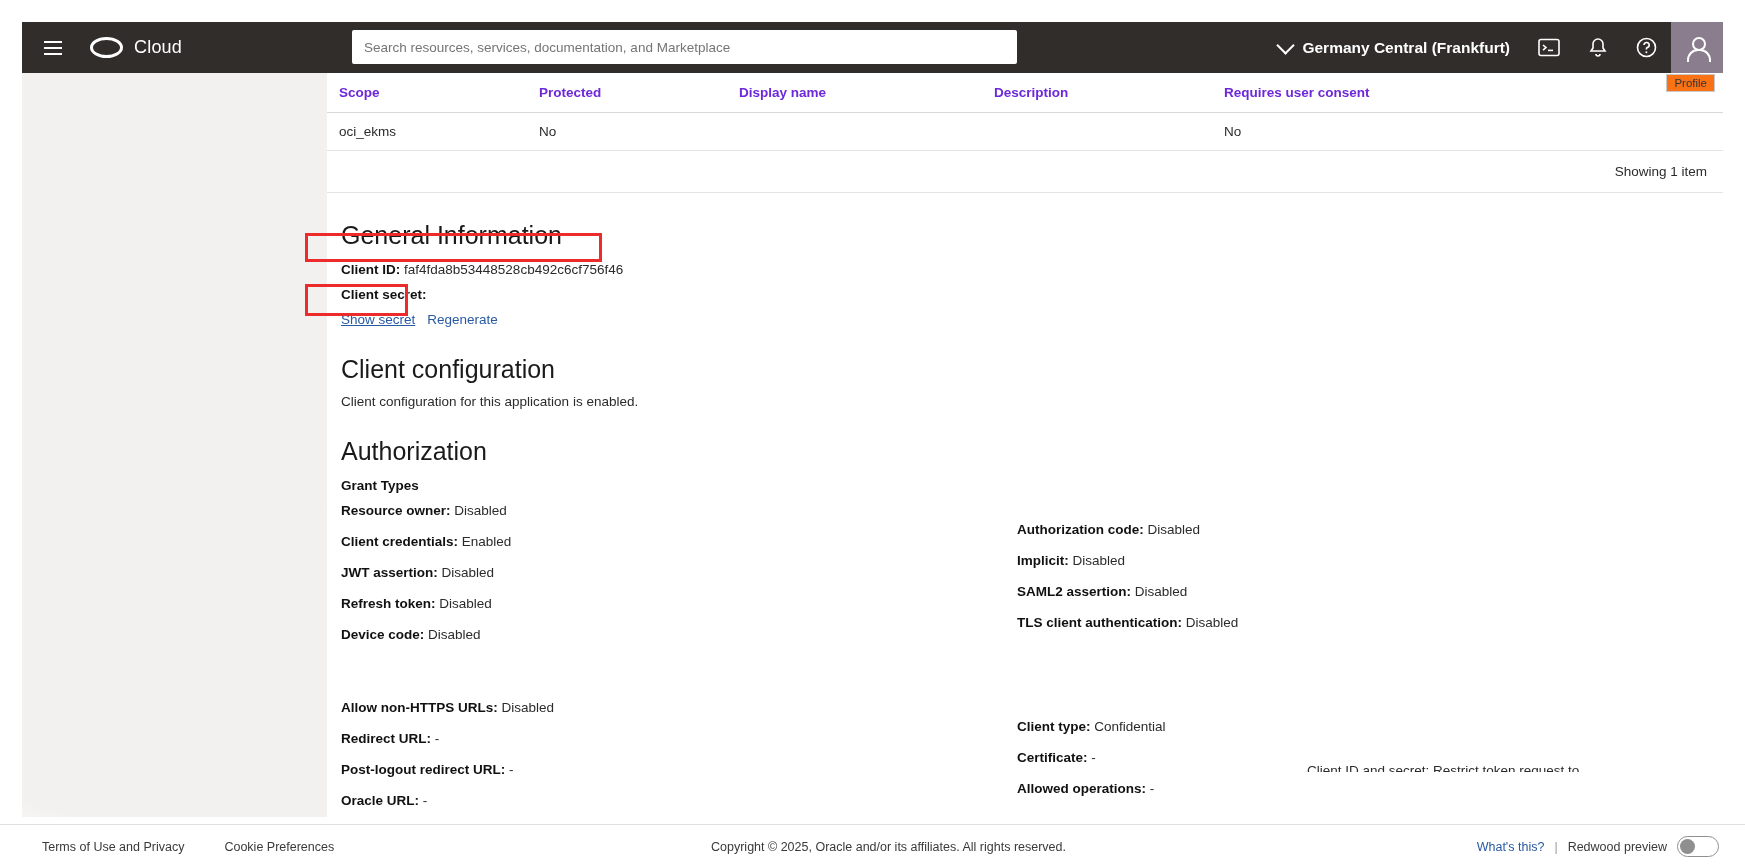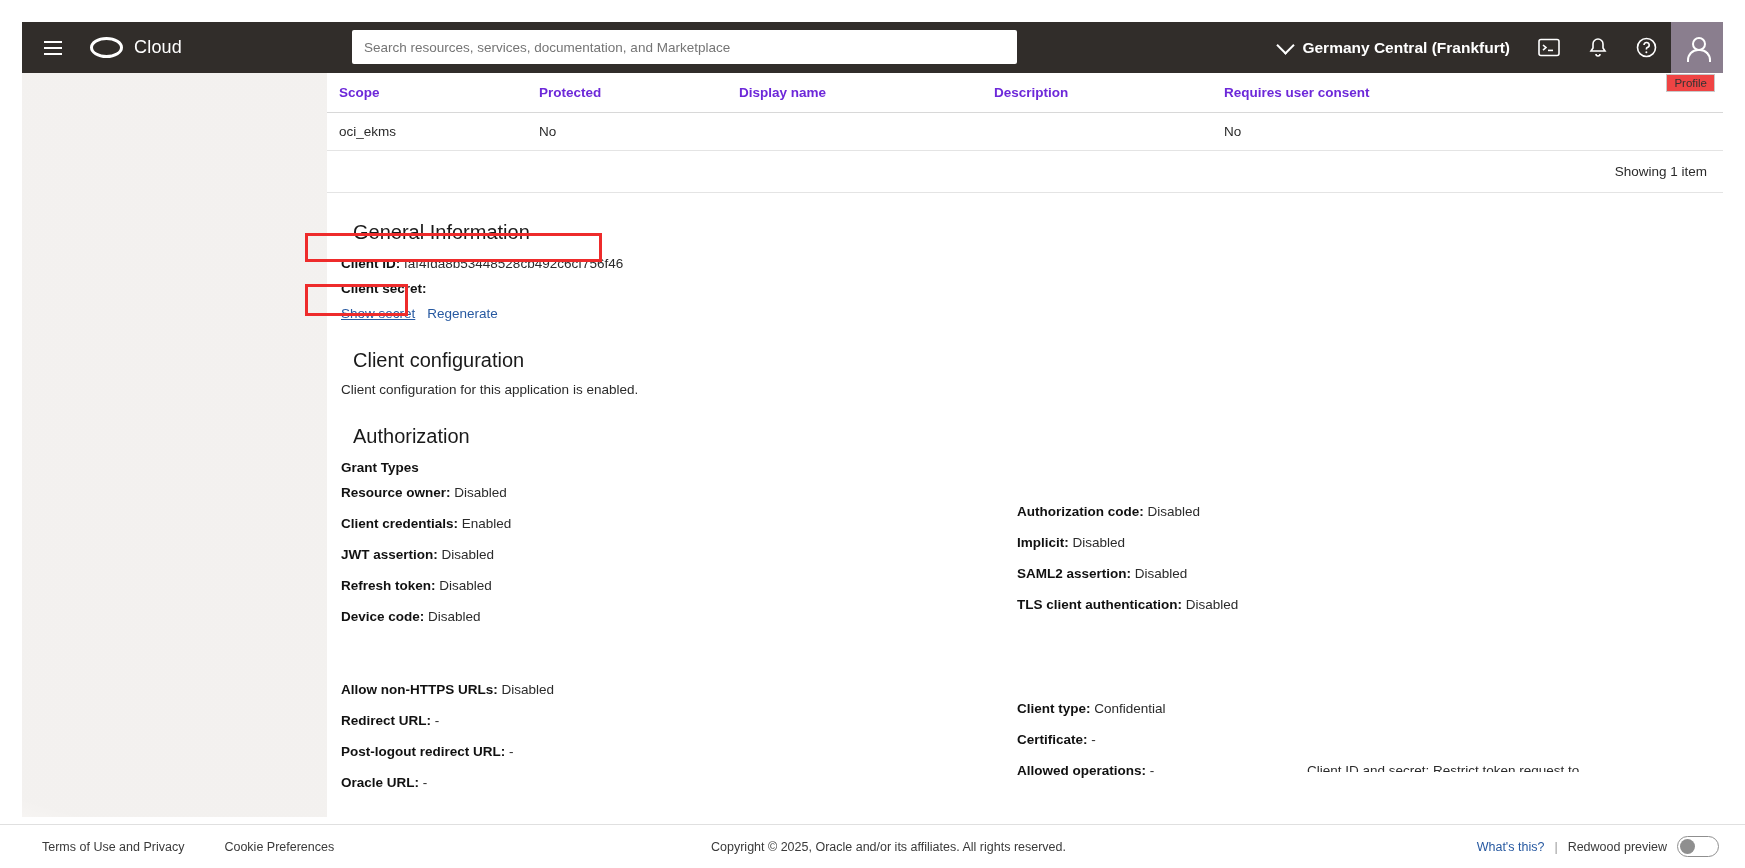--- a/index.html
+++ b/index.html
@@ -94,21 +94,21 @@
     border: 2px solid #ffffff;
   }
   .avatar-glyph::after {
     content: ""; position: absolute; left: 1px; top: 12px;
     width: 20px; height: 11px;
     border: 2px solid #ffffff; border-bottom: none;
     border-radius: 11px 11px 0 0;
   }
   .tooltip {
     position: absolute; right: 8px; top: 52px;
-    background: #ef4444; color: #333333;
+    background: #f97316; color: #333333;
     border: 1px solid #c9c9c9;
     font-size: 11.5px;
     padding: 2px 7px;
     z-index: 50;
   }
 
   
   .content {
     position: absolute; left: 22px; top: 73px;
     width: 1701px; height: 744px;
@@ -163,24 +163,24 @@
     color: #2b2b2b;
     padding: 13px 16px 13px 0;
     border-bottom: 1px solid #e4e4e4;
   }
 
   
   .section {
     padding: 0 14px;
   }
   h2.section-title {
-    font-size: 20px;
+    font-size: 25px;
     font-weight: normal;
     color: #1a1a1a;
-    margin: 28px 0 10px 12px;
+    margin: 28px 0 10px 0;
   }
   .kv {
     font-size: 13.5px;
     color: #2b2b2b;
     margin: 0 0 6px 0;
     line-height: 19px;
   }
   .kv b { color: #111111; }
   .para {
     font-size: 13.5px; color: #2b2b2b; margin: 6px 0 0 0;

